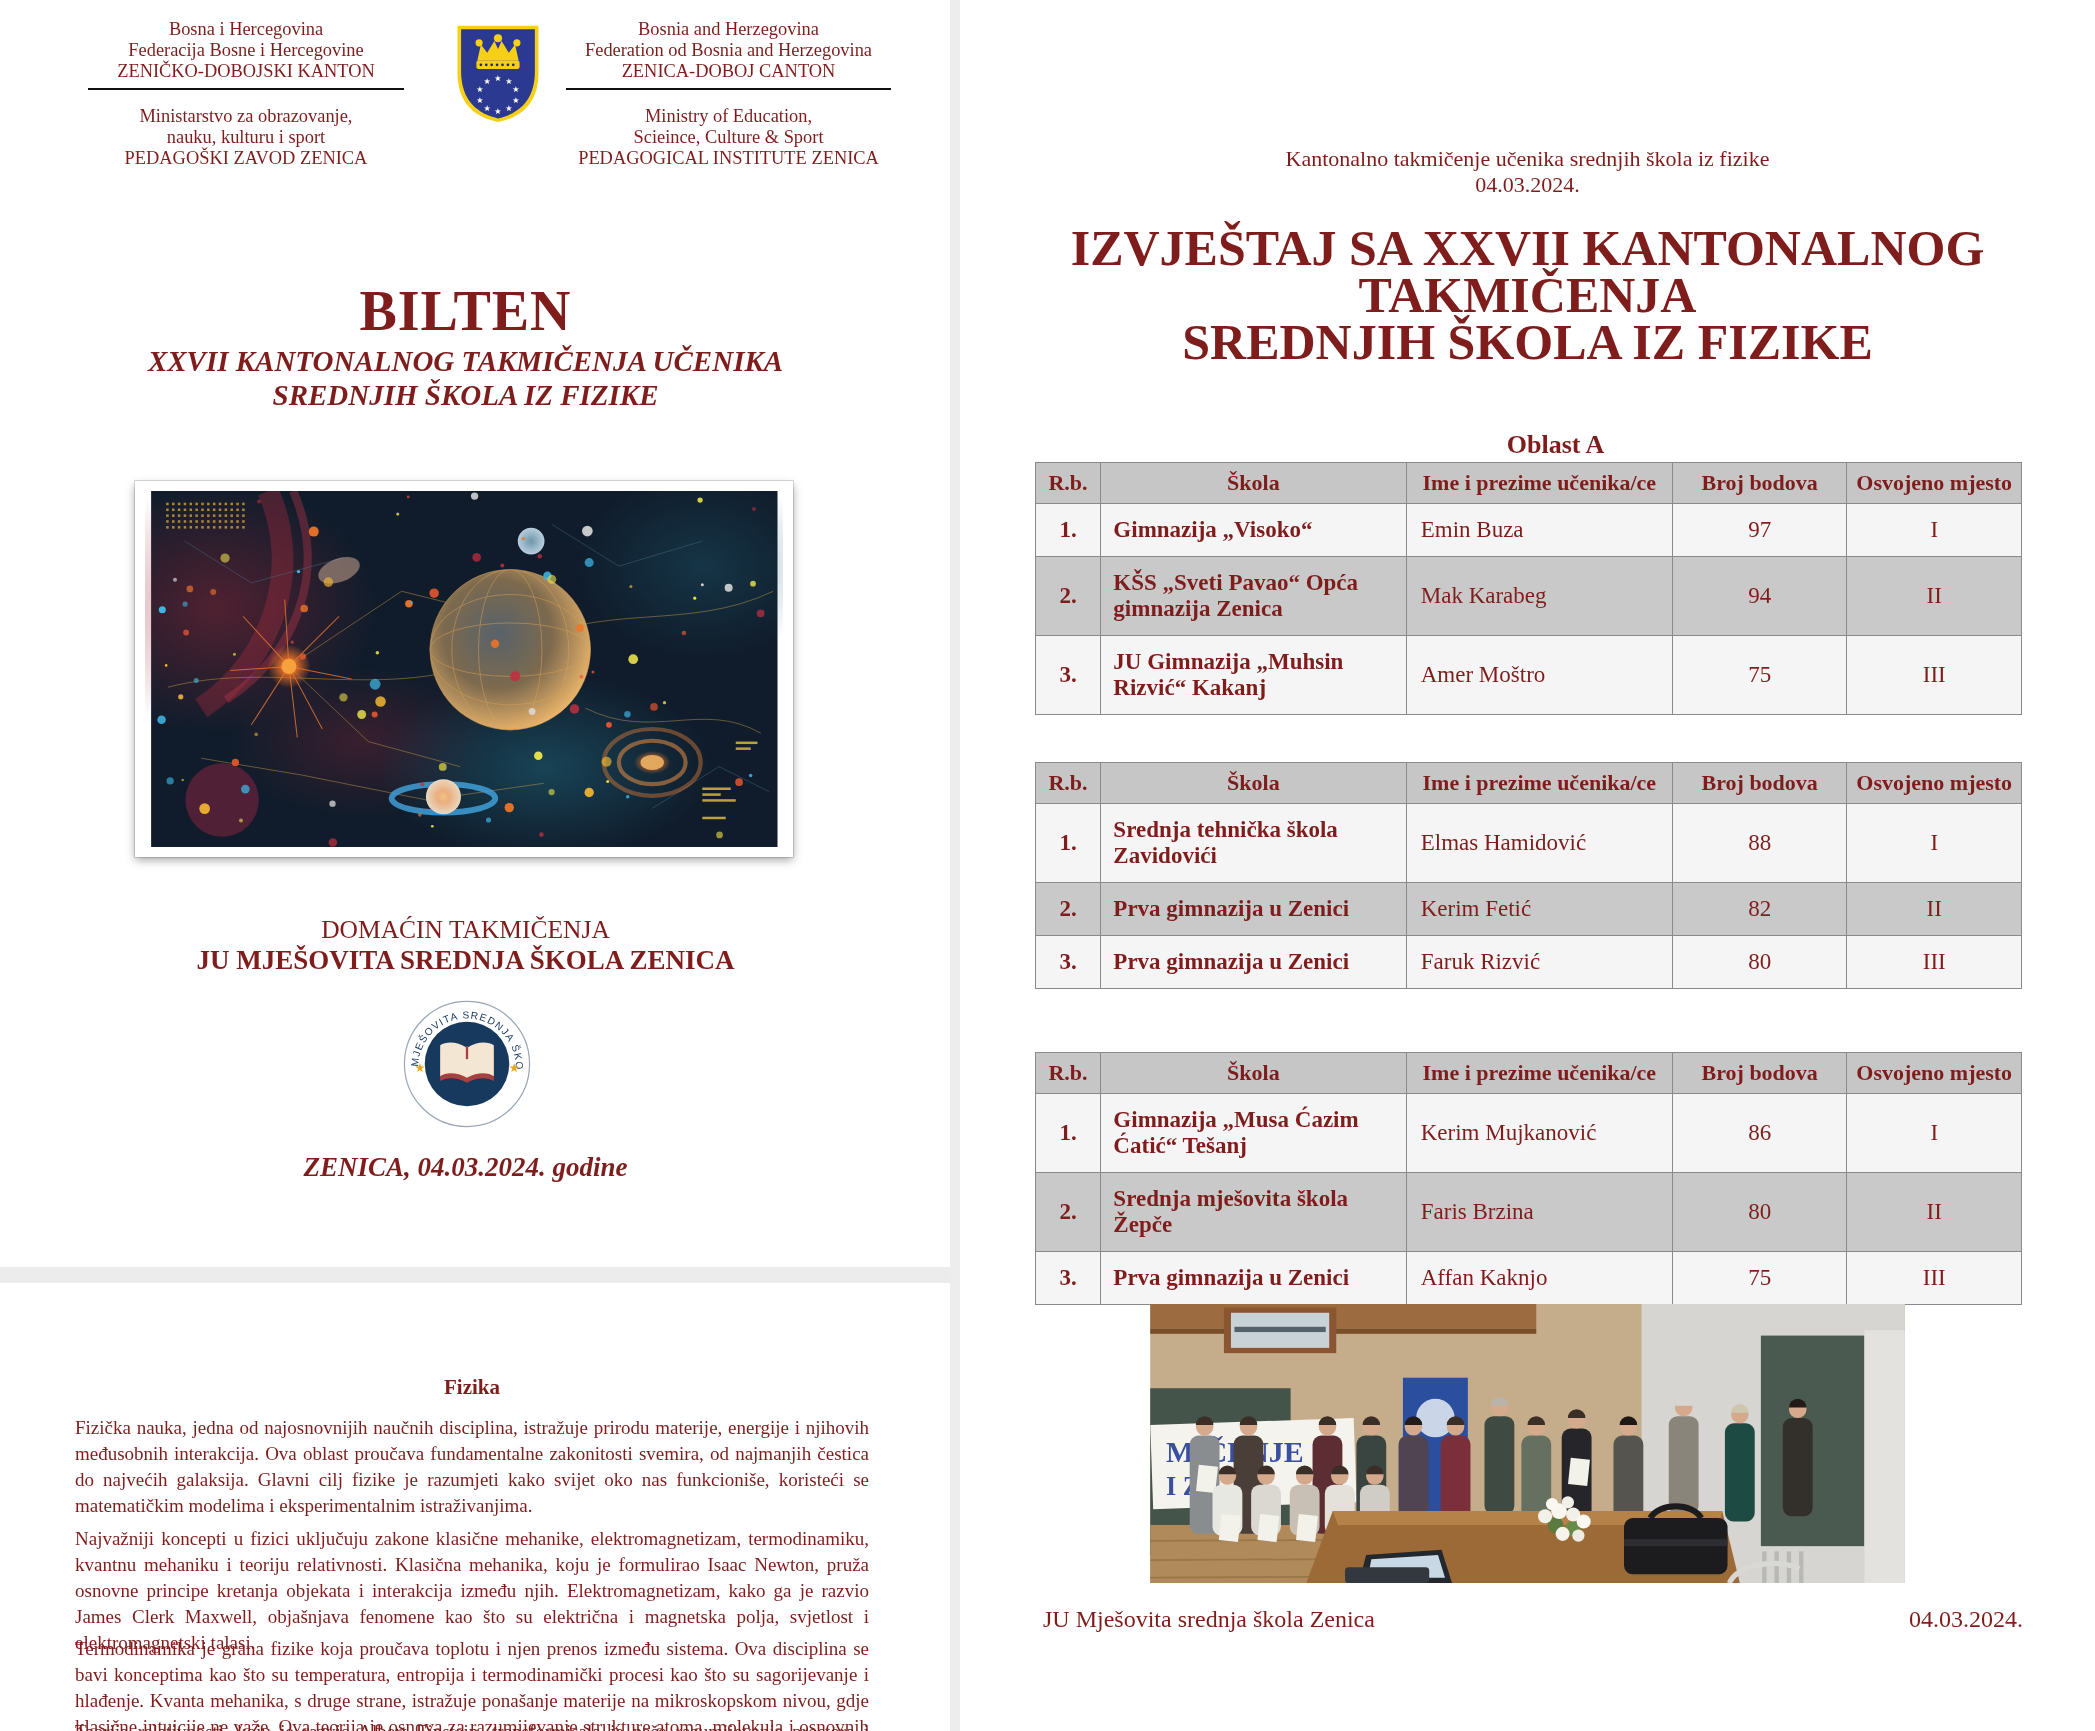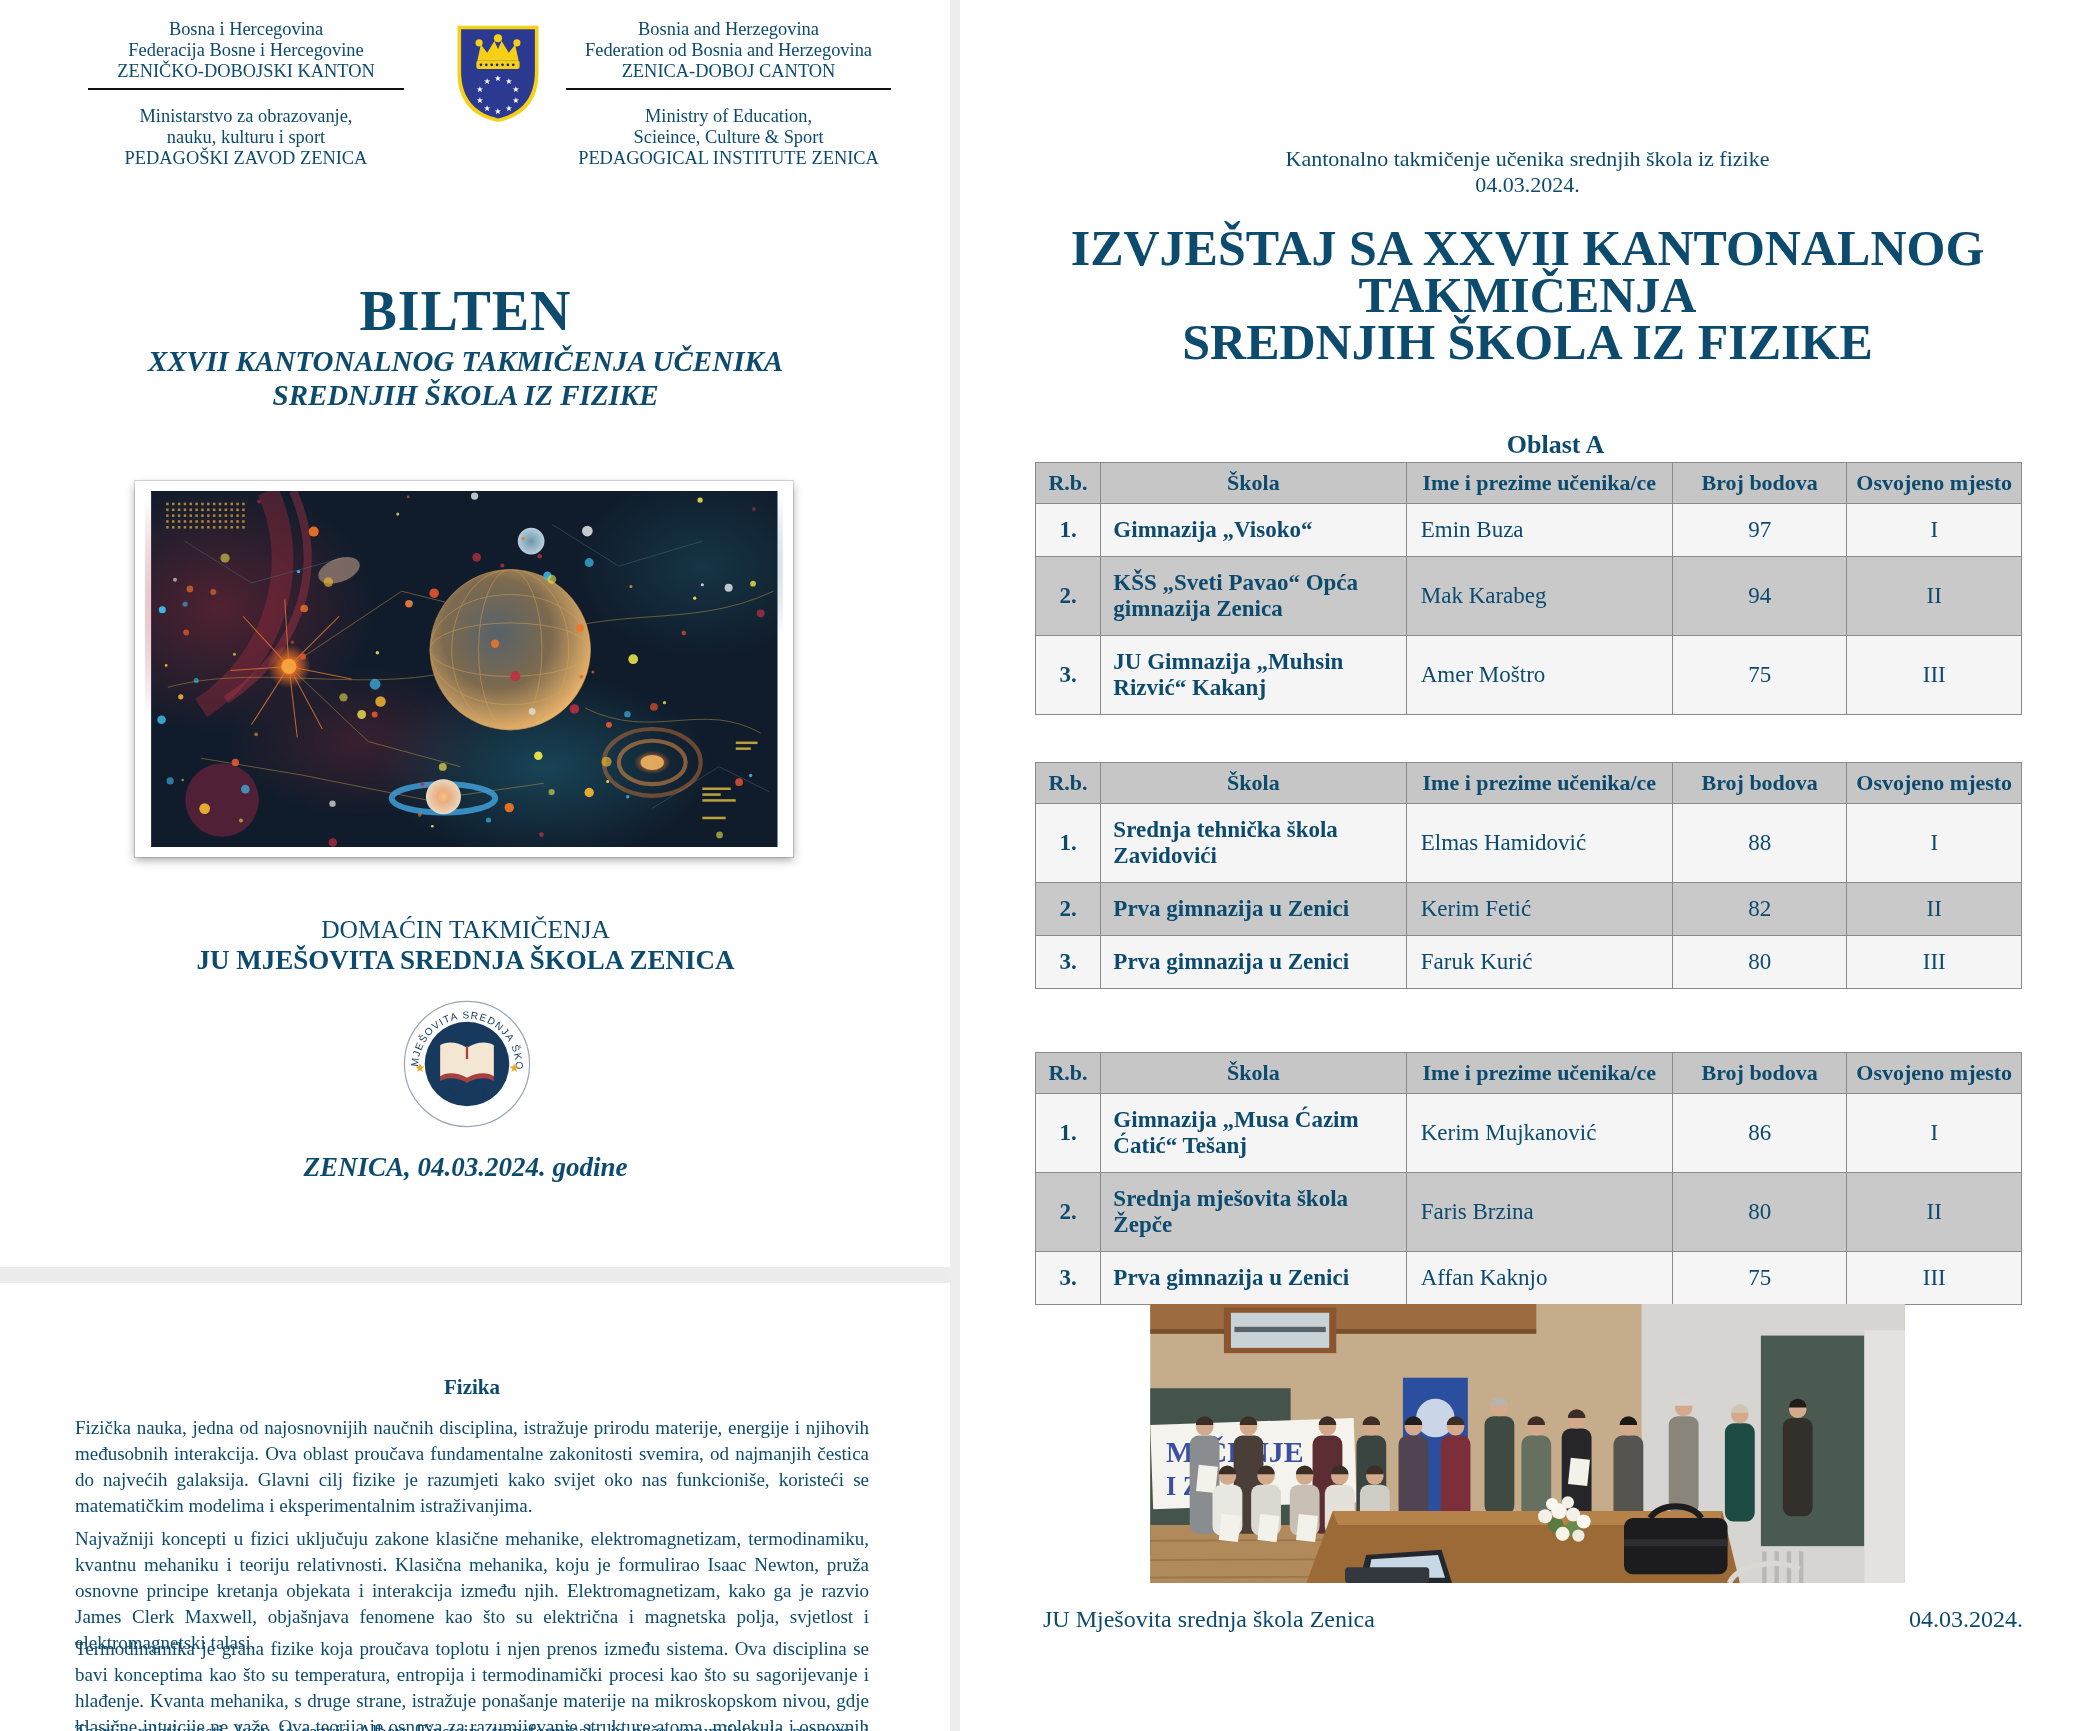--- a/index.html
+++ b/index.html
@@ -4,21 +4,21 @@
 <style>
   :root{
     --shield-blue:#2b3990; --gold:#f5d017; --logo-navy:#17395d;
     --book-cream:#f3e6d2; --book-red:#a84040; --star-gold:#e8a81e;
     --tbl-border:#8a8a8a; --tbl-header:#c6c6c6; --tbl-dark:#c9c9c9; --tbl-light:#f5f5f5;
     --banner-blue:#3a4fa0;
   }
   *{margin:0;padding:0;box-sizing:border-box;}
   html,body{background:#fff;}
   .canvas{position:relative;width:2095px;height:1731px;background:#ffffff;overflow:hidden;
-    font-family:"Liberation Serif","DejaVu Serif",serif;color:#0c4a6e;}
+    font-family:"Liberation Serif","DejaVu Serif",serif;color:#7f1d1d;}
   .abs{position:absolute;}
   .center{text-align:center;}
 
   
   .hdr-block{font-size:18.4px;line-height:21px;text-align:center;}
   .hdr-rule{height:2.6px;background:#111;margin-top:5.3px;}
   .hdr-left{left:53px;top:19.3px;width:386px;}
   .hdr-right{left:544px;top:19.3px;width:369px;}
   .hdr-gap{height:16px;}
 
@@ -508,21 +508,21 @@
             <tr class="dark">
               <td class="c0">2.</td>
               <td class="c1">Prva gimnazija u Zenici</td>
               <td class="c2">Kerim Fetić</td>
               <td class="c3">82</td>
               <td class="c4">II</td>
             </tr>
             <tr class="light">
               <td class="c0">3.</td>
               <td class="c1">Prva gimnazija u Zenici</td>
-              <td class="c2">Faruk Kurić</td>
+              <td class="c2">Faruk Rizvić</td>
               <td class="c3">80</td>
               <td class="c4">III</td>
             </tr>
           </tbody>
         </table>
       </div>
 
     <div class="abs thost thost-c">
         <table class="res-table">
           <thead>

